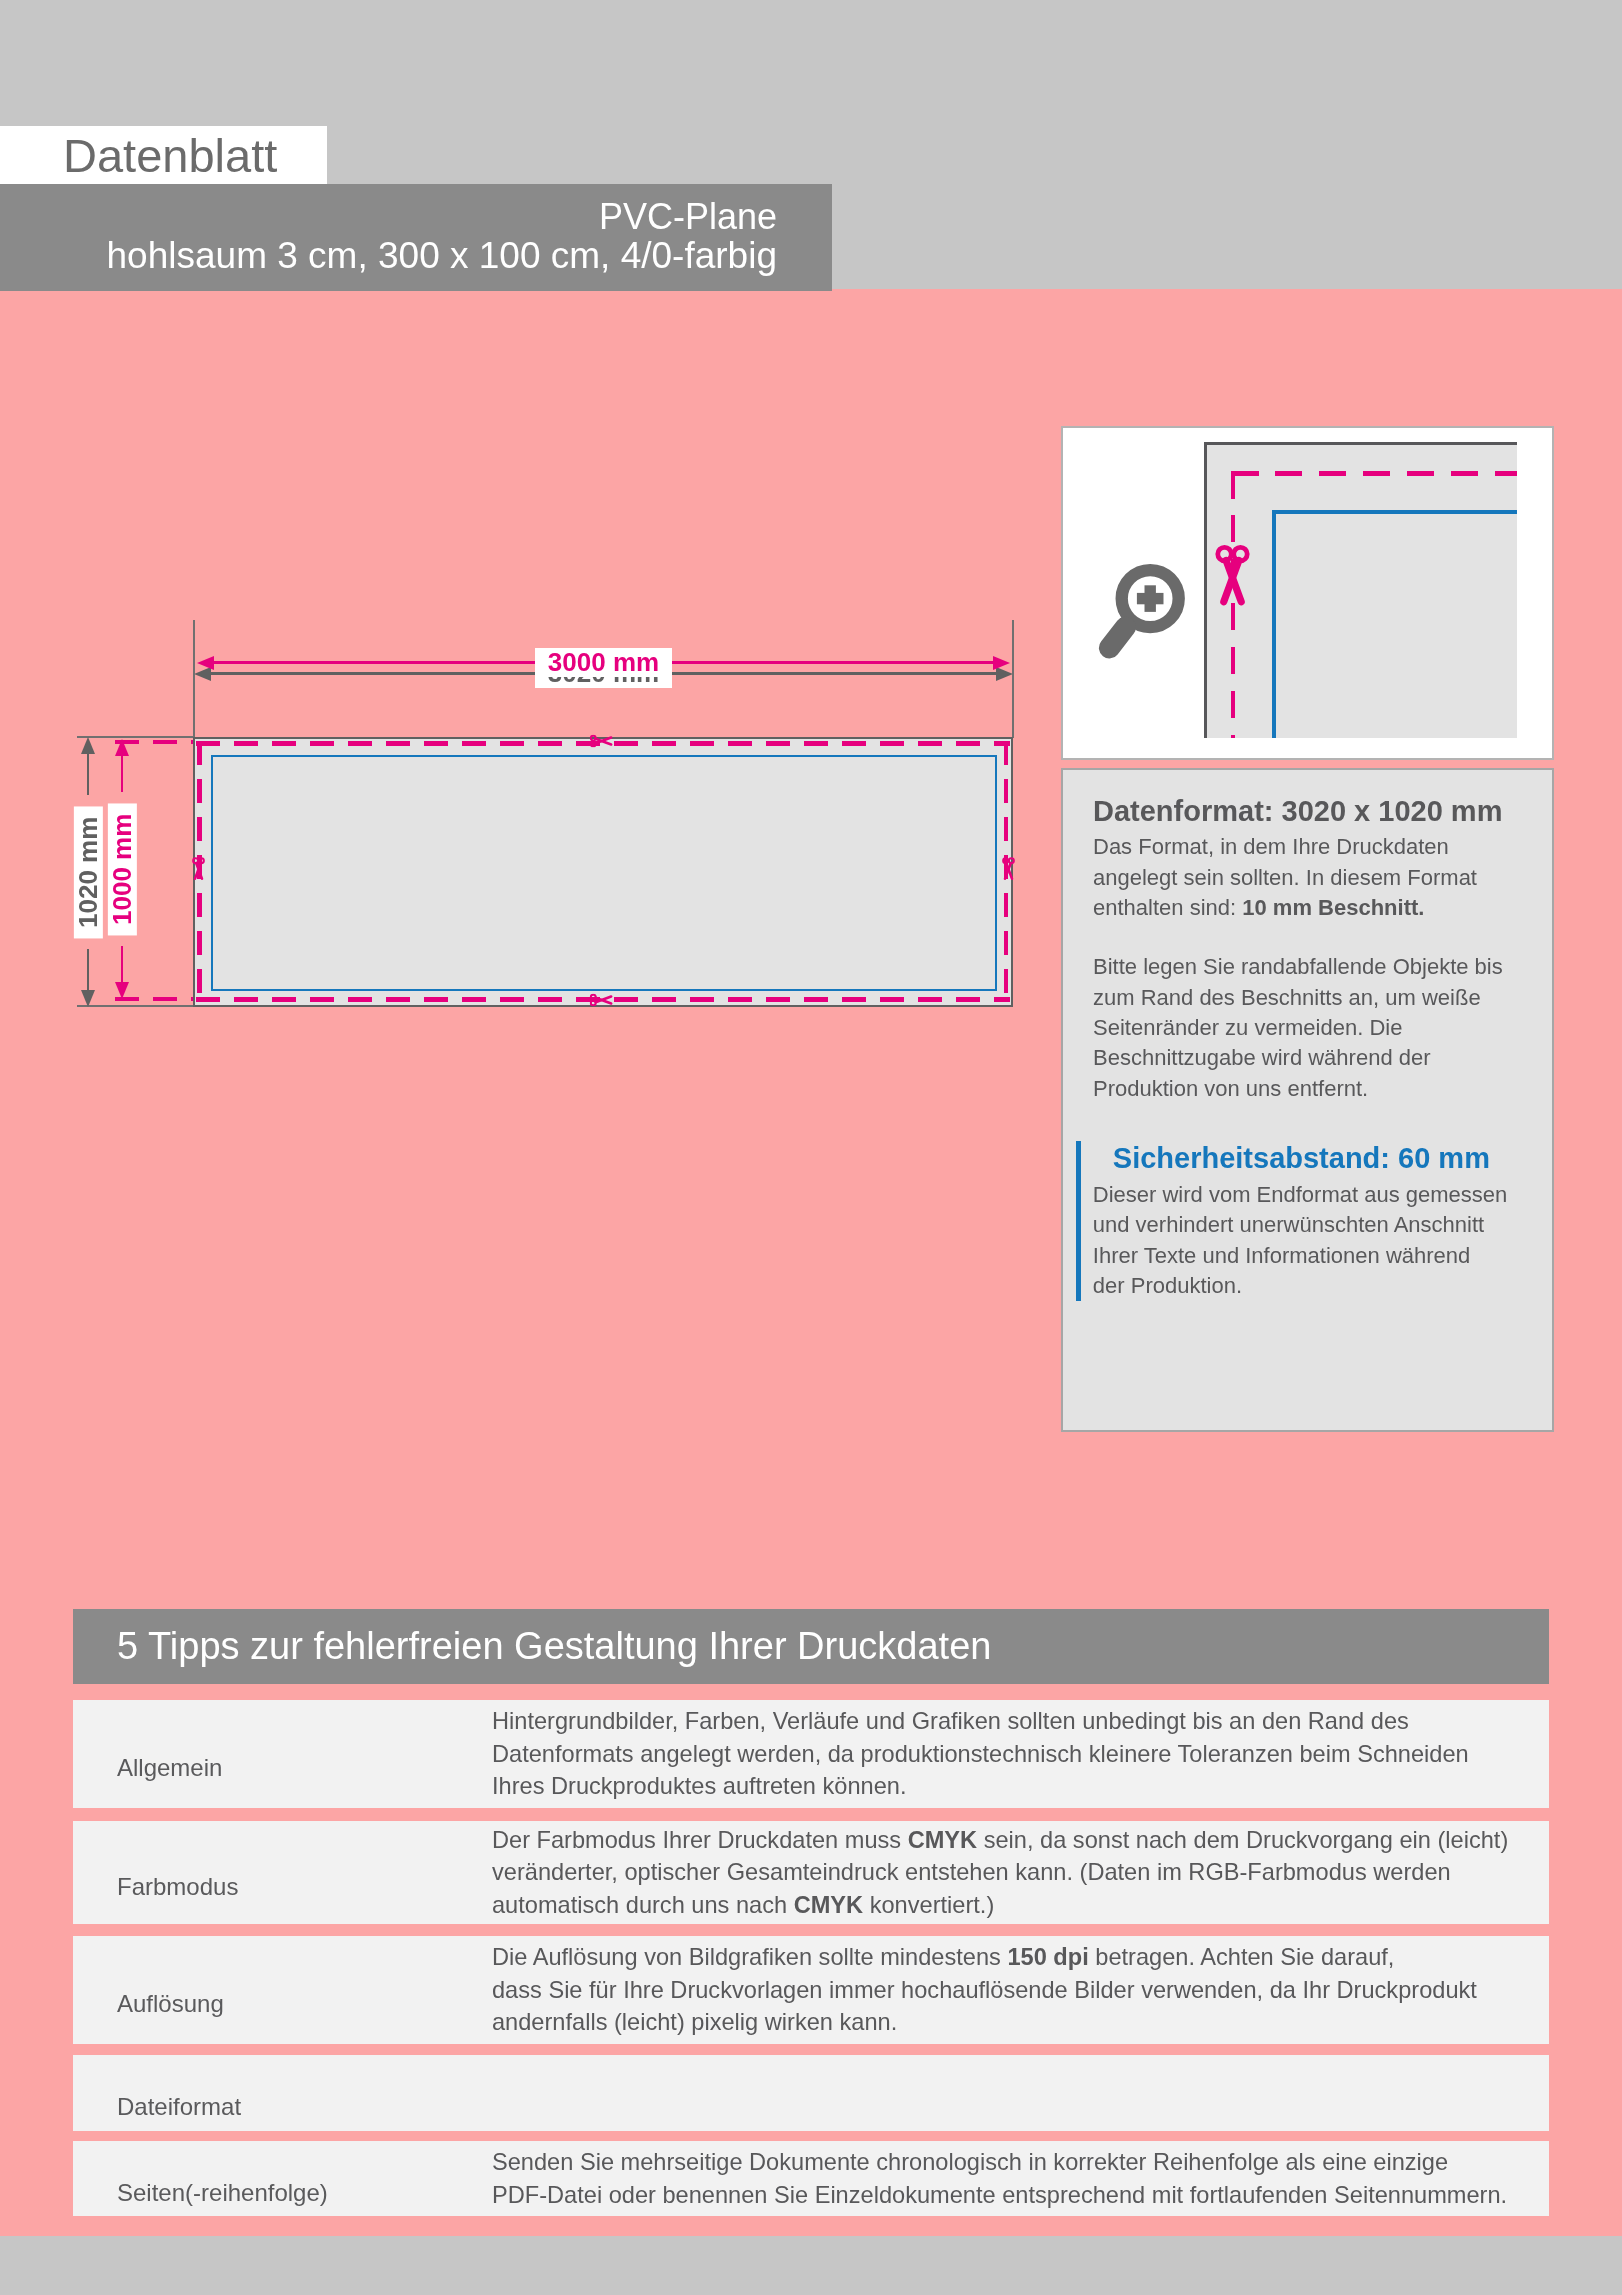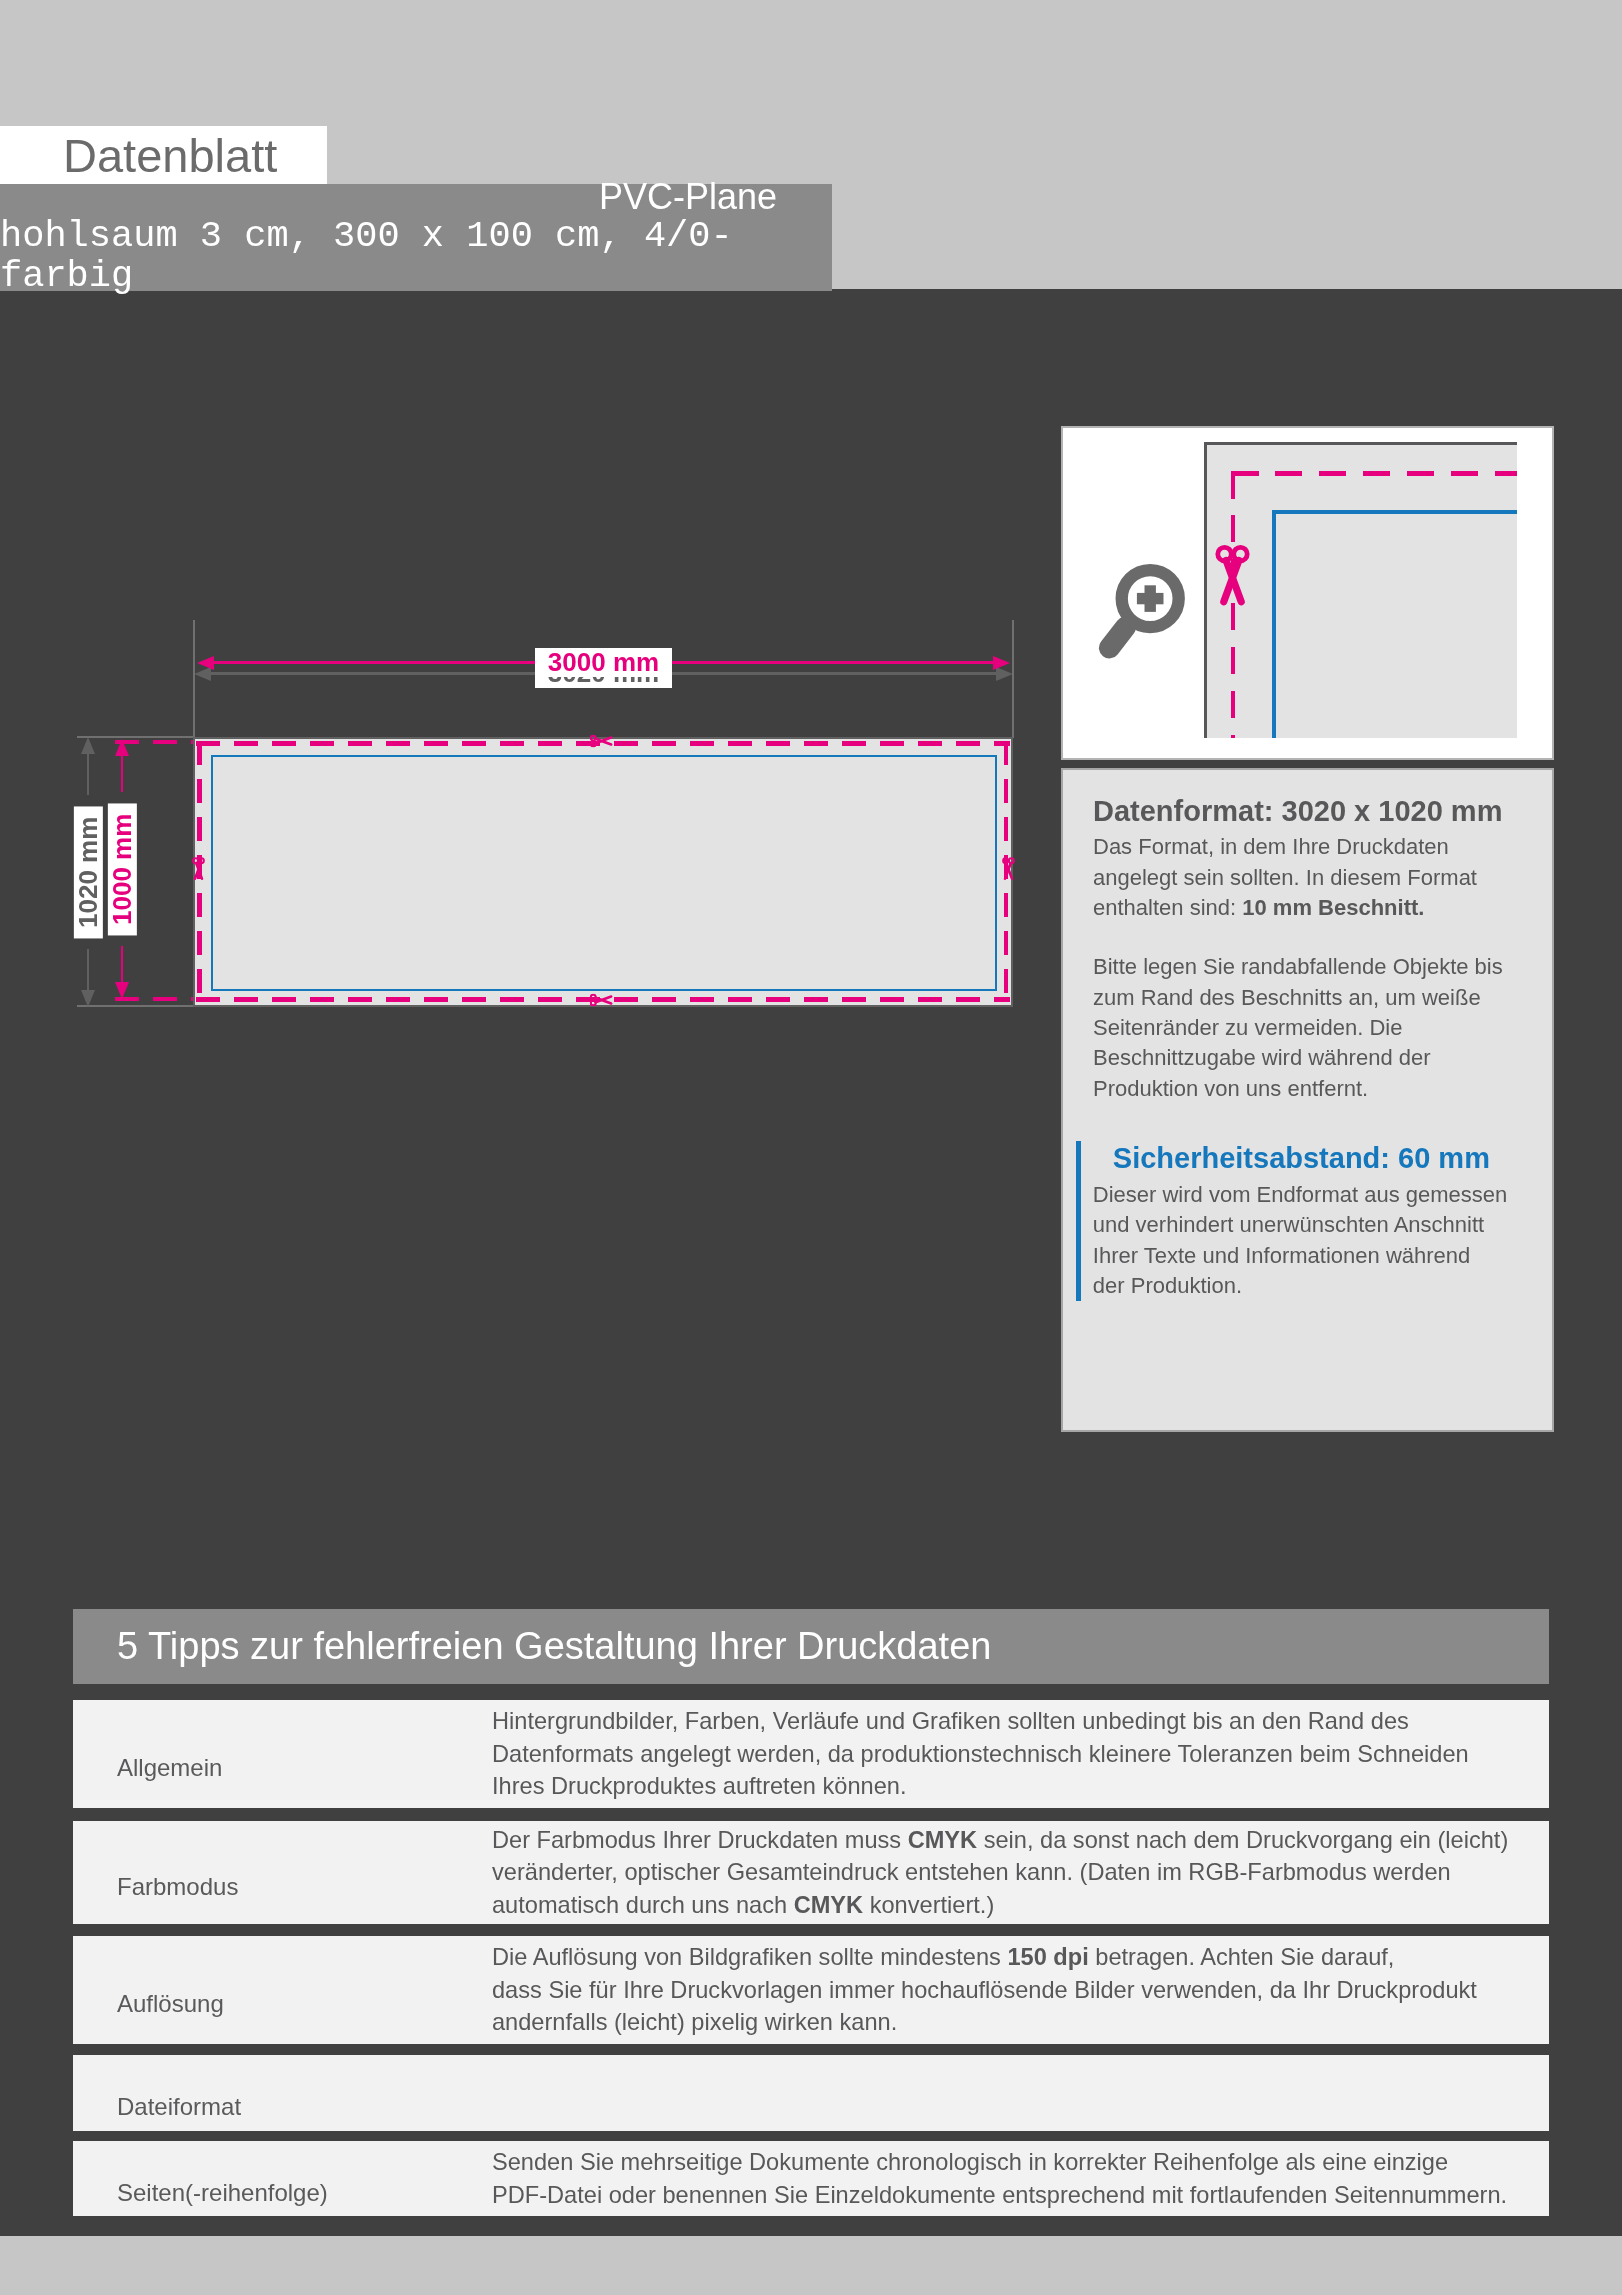--- a/index.html
+++ b/index.html
@@ -1,28 +1,28 @@
 <!DOCTYPE html>
 <html style="font-size:10.5px"><head>
 <meta charset="utf-8">
 <style>
   * { margin:0; padding:0; box-sizing:border-box; }
   html,body { background:#ffffff; }
   body { font-family:"Liberation Sans", sans-serif; color:#58585a; }
-  .page { position:relative; width:1623px; height:2295px; background:#404040; overflow:hidden;padding-left:7px; }
+  .page { position:relative; width:1623px; height:2295px; background:#fca5a5; overflow:hidden;padding-left:7px; }
 
   
   .top-band { position:absolute; left:0; top:0; width:1623px; height:289px; background:#c6c6c6; }
   .sheet-title-box { position:absolute; left:0; top:126px; width:327px; height:58px; background:#ffffff;
     display:flex; align-items:center; }
   .sheet-title { font-size:47px; color:#6b6b6b; padding-left:63px; line-height:1; }
   .product-banner { position:absolute; left:0; top:184px; width:832px; height:107px; background:#8a8a8a;
     display:flex; flex-direction:column; justify-content:center; align-items:flex-end; padding-right:55px; }
   .product-title { color:#ffffff; font-size:36px; line-height:1.05; }
-  .product-subtitle { color:#ffffff; font-size:37px; line-height:1.1;font-family:Liberation Mono, monospace; }
+  .product-subtitle { color:#ffffff; font-size:37px; line-height:1.1; }
 
   
   .dimh { position:absolute; display:flex; align-items:center; }
   .dimh .l { flex:1; height:2.6px; background:var(--c); }
   .dimh .ah-l { width:0; height:0; border-top:7.2px solid transparent; border-bottom:7.2px solid transparent; border-right:17.7px solid var(--c); }
   .dimh .ah-r { width:0; height:0; border-top:7.2px solid transparent; border-bottom:7.2px solid transparent; border-left:17.7px solid var(--c); }
   .dimh .lab { padding:0 13px; font-weight:bold; font-size:26px; color:var(--c); background:#ffffff; line-height:1.1; white-space:nowrap; }
 
   .dimv { position:absolute; display:flex; flex-direction:column; align-items:center; }
   .dimv .l { flex:1; width:2.6px; background:var(--c); }

